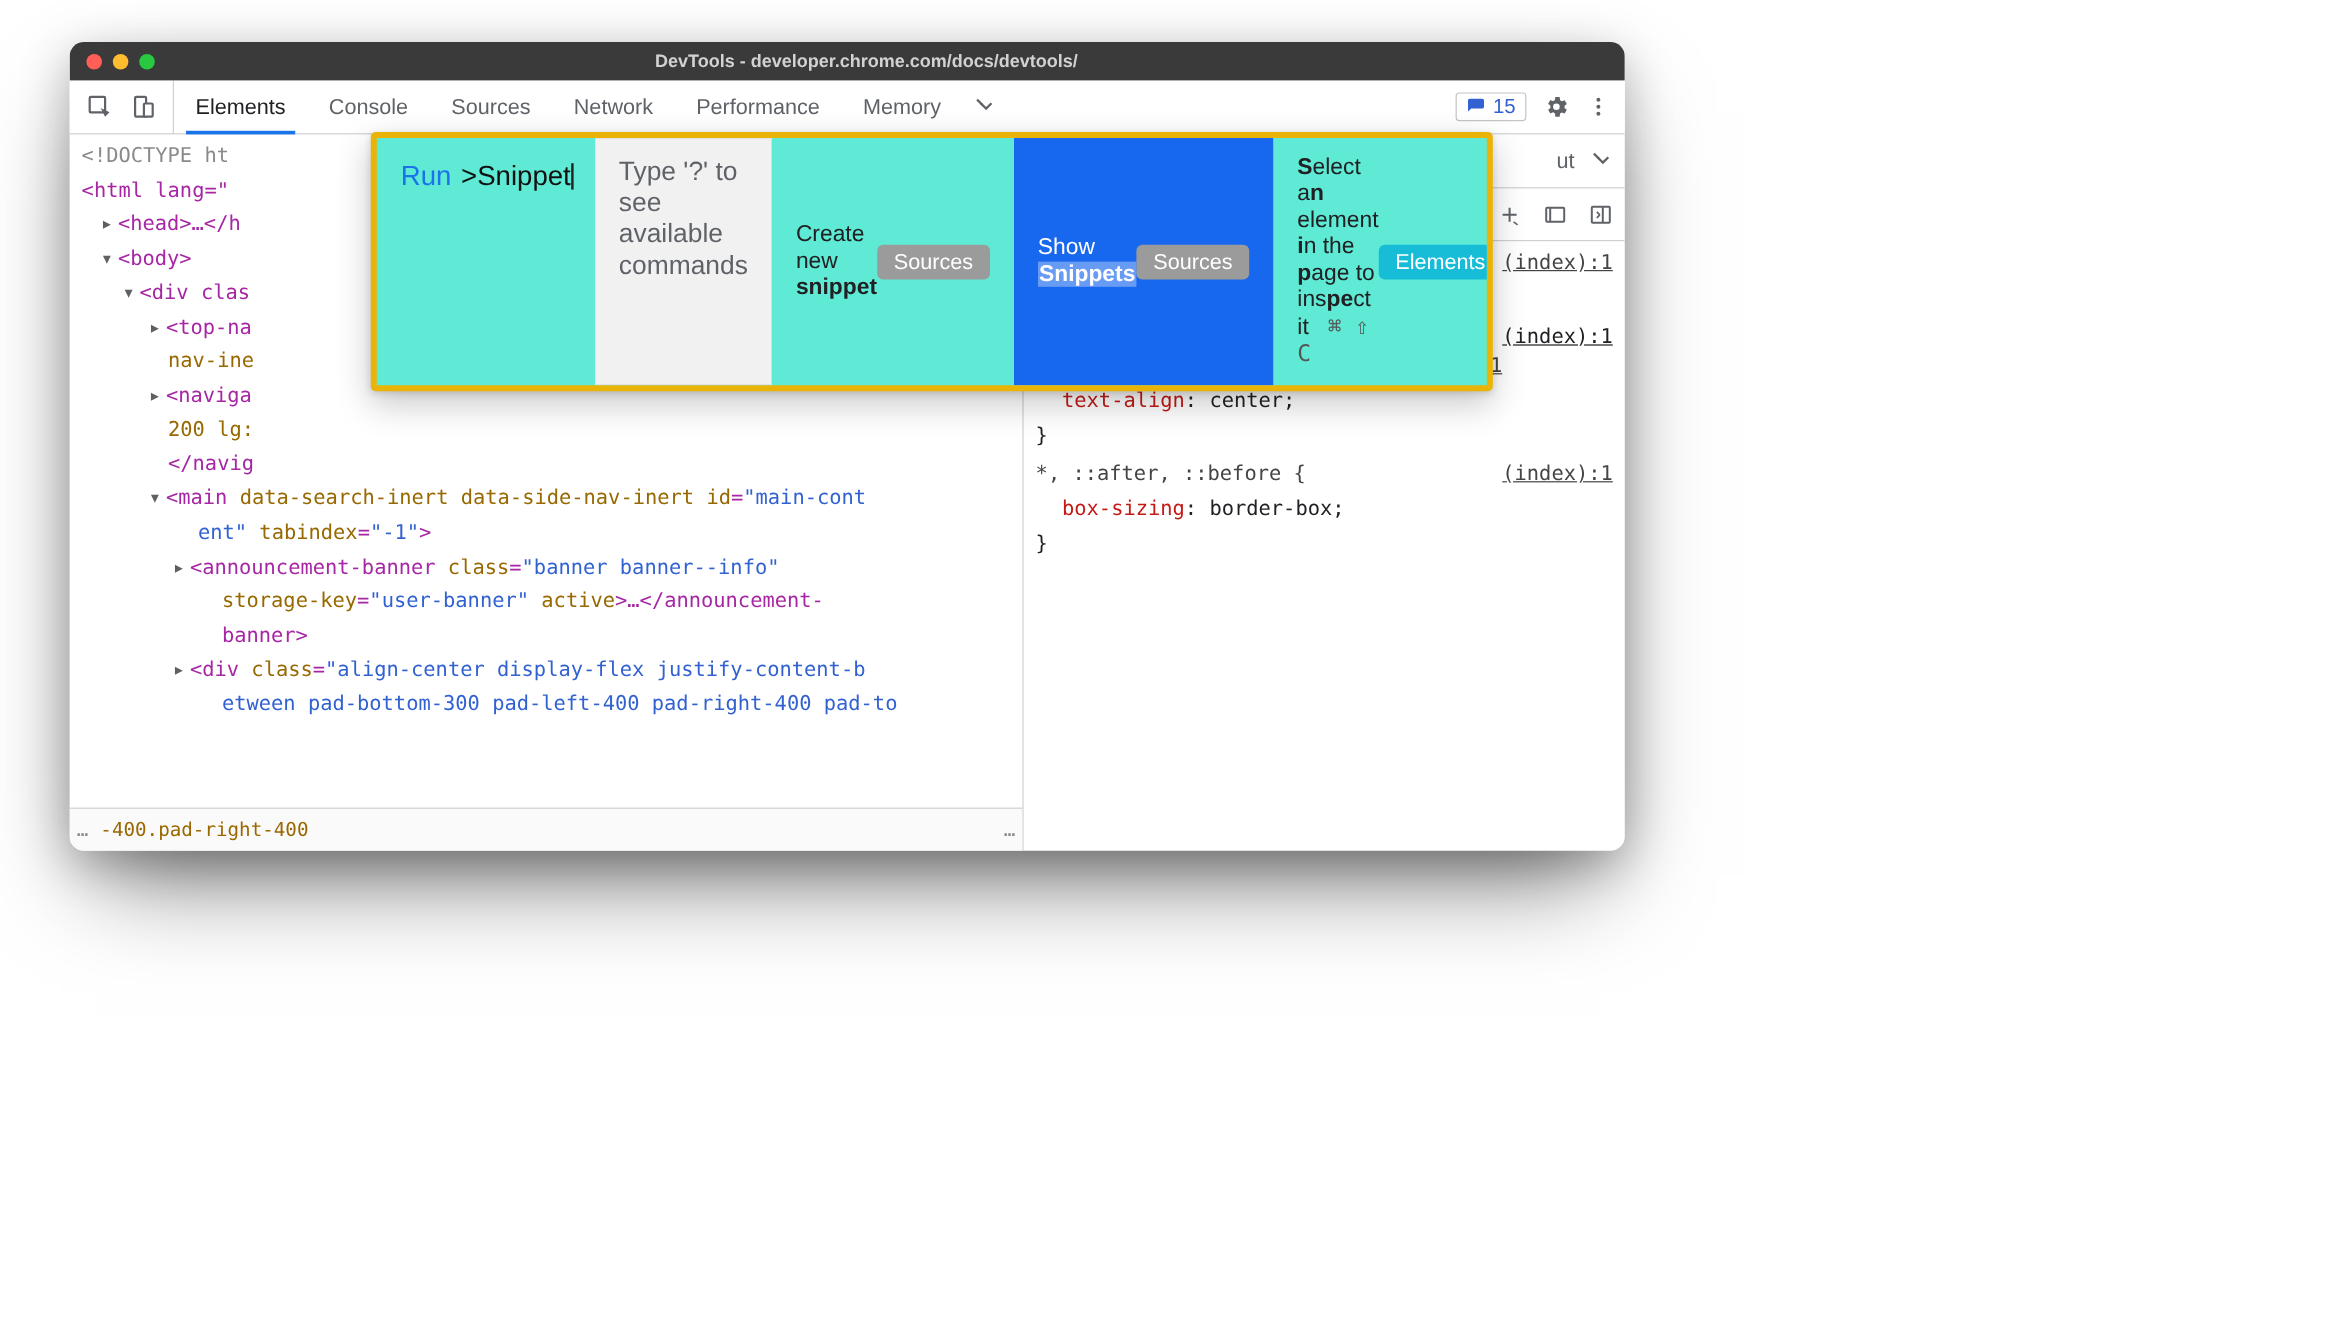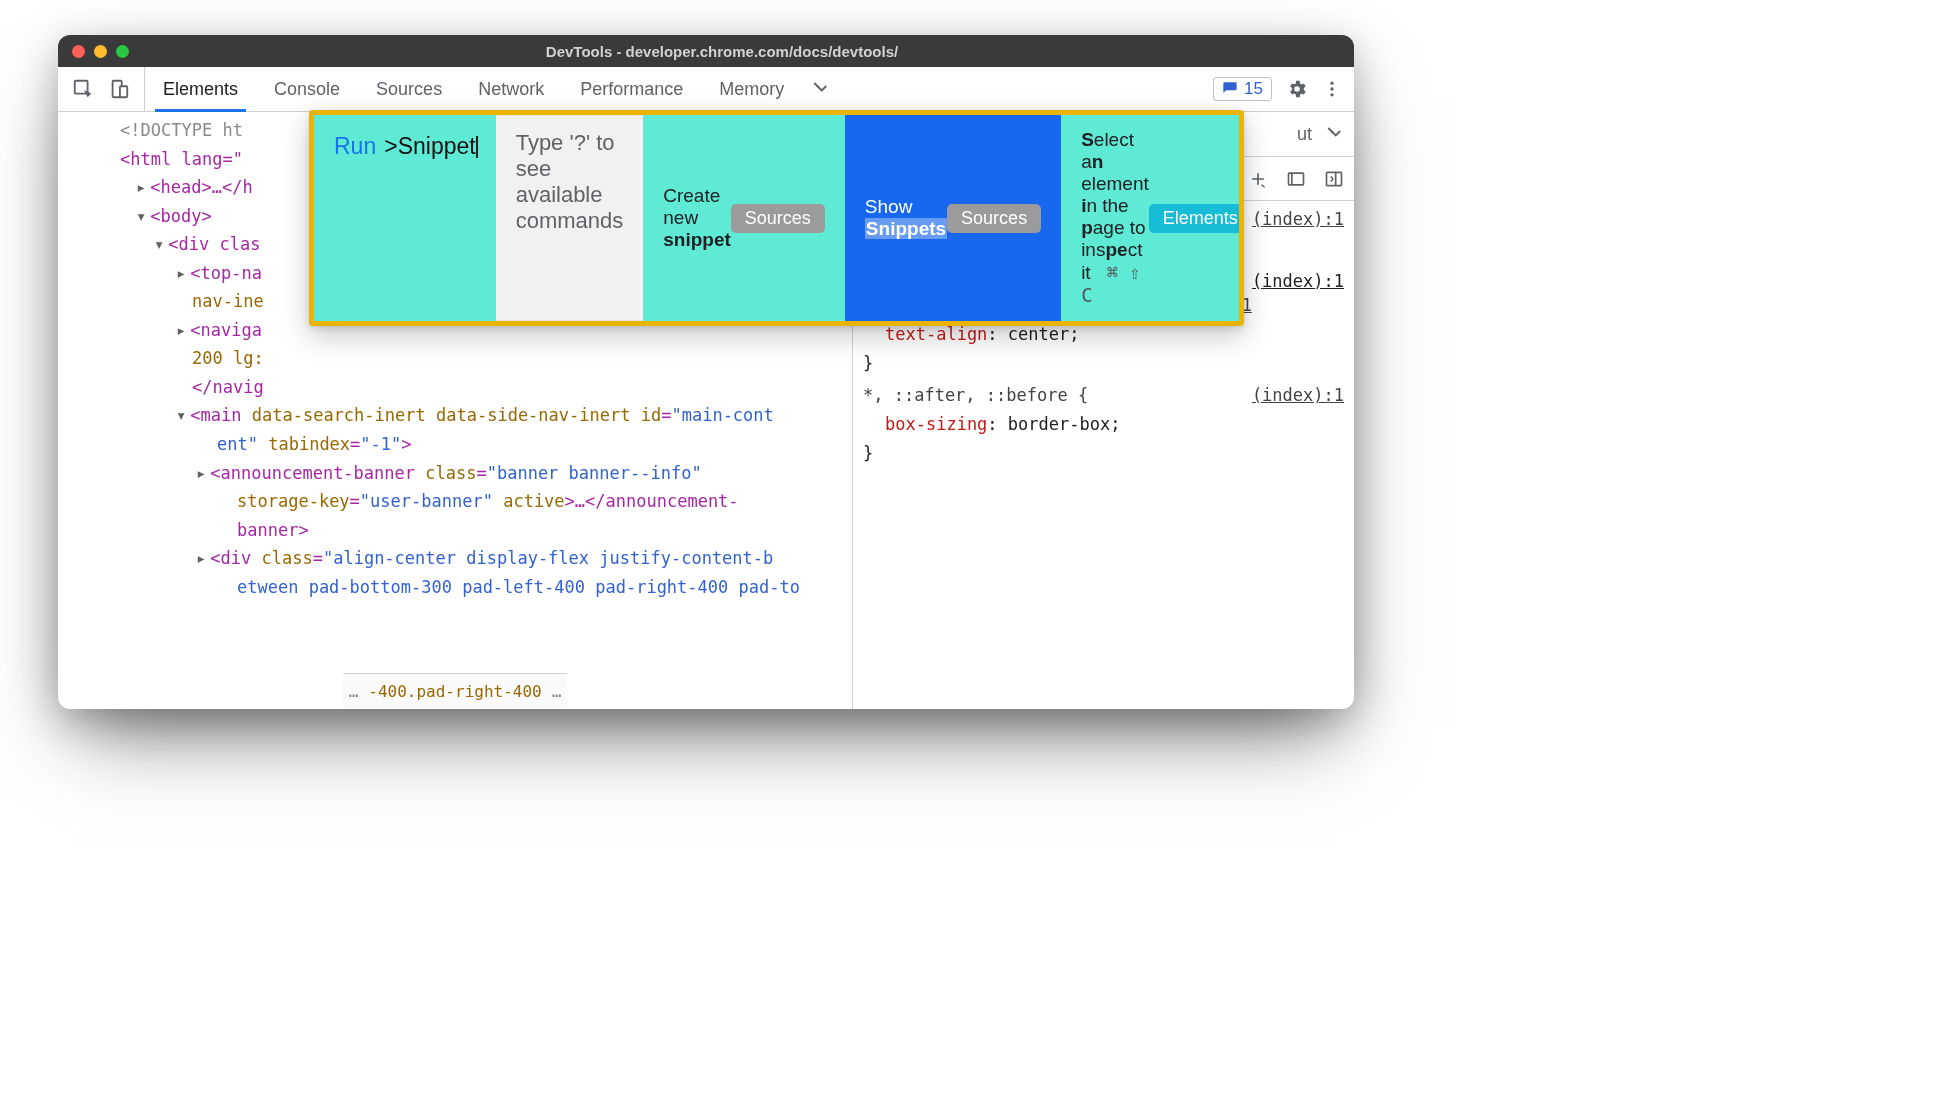--- a/index.html
+++ b/index.html
@@ -127,21 +127,20 @@
   }
   .pane-left, .pane-right {
     overflow: hidden;
     position: relative;
   }
   .pane-left {
     flex: 0 0 795px;
     border-right: 1px solid #d0d0d0;
     display: flex;
     flex-direction: column;
-    align-items: center;
   }
   .pane-right {
     flex: 1 1 auto;
     display: flex;
     flex-direction: column;
   }
 
   
   .dom {
     flex: 1 1 auto;

